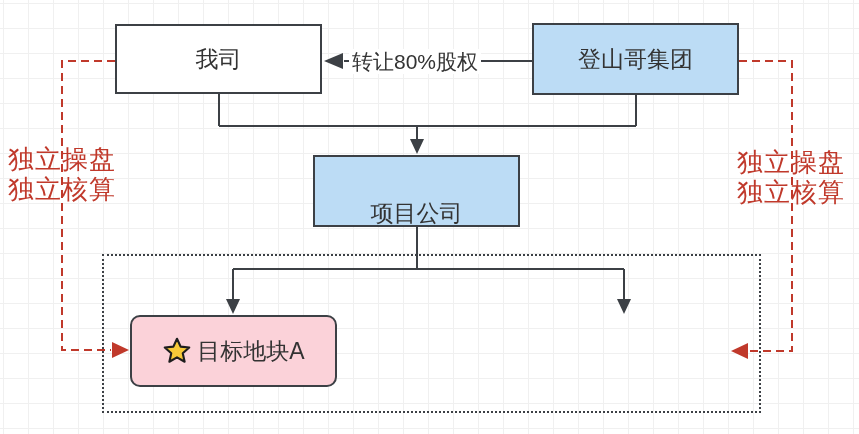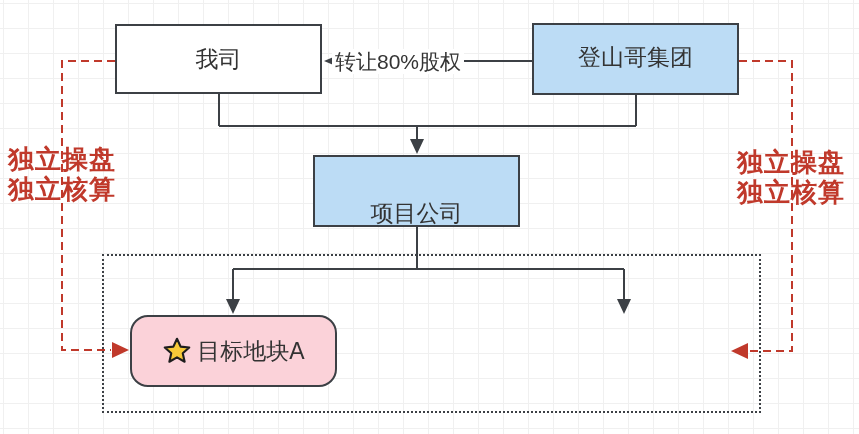--- a/index.html
+++ b/index.html
@@ -24,36 +24,36 @@
   .dark-fill{fill:var(--line);stroke:none;}
   .red-stroke{stroke:var(--red);stroke-width:2;fill:none;stroke-dasharray:8 5;}
   .red-fill{fill:var(--red);stroke:none;}
 
   .node{
     position:absolute;display:flex;align-items:center;justify-content:center;
     border:2px solid var(--line);color:var(--ink);font-size:23px;
     text-align:center;line-height:1;
   }
   .node-our{left:115px;top:24px;width:207px;height:70px;background:var(--white);text-align:center;}
-  .node-group{left:532px;top:23px;width:207px;height:72px;background:var(--blue);font-family:Liberation Mono, monospace;}
+  .node-group{left:532px;top:23px;width:207px;height:72px;background:var(--blue);}
   .node-project{left:313px;top:155px;width:207px;height:72px;background:var(--blue);align-items:flex-end;}
-  .node-target{left:130px;top:315px;width:207px;height:72px;background:var(--pink);border-radius:18px;}
+  .node-target{left:130px;top:315px;width:207px;height:72px;background:var(--pink);border-radius:10px;}
   .node-retain{left:520px;top:315px;width:208px;height:72px;background:var(--yellow);border-radius:10px;}
   .star{width:30px;height:30px;margin-right:5px;flex:0 0 auto;}
 
   .group-boundary{
     position:absolute;left:102px;top:254px;width:659px;height:159px;
     border:2px dotted var(--line);background:transparent;
   }
   .edge-label{
-    position:absolute;left:332px;top:49px;height:25px;line-height:25px;
+    position:absolute;left:349px;top:49px;height:25px;line-height:25px;
     background:#fff;padding:0 3px;font-size:21px;color:var(--ink);white-space:nowrap;
   }
   .note{
-    position:absolute;color:var(--red);font-weight:700;font-size:26px;
+    position:absolute;color:var(--red);font-weight:400;font-size:26px;
     line-height:30px;white-space:nowrap;letter-spacing:1px;
   }
   .note-left{left:8px;top:144px;}
   .note-right{left:737px;top:147px;}
 </style>
 </head>
 <body>
 
 <div class="canvas">
 

